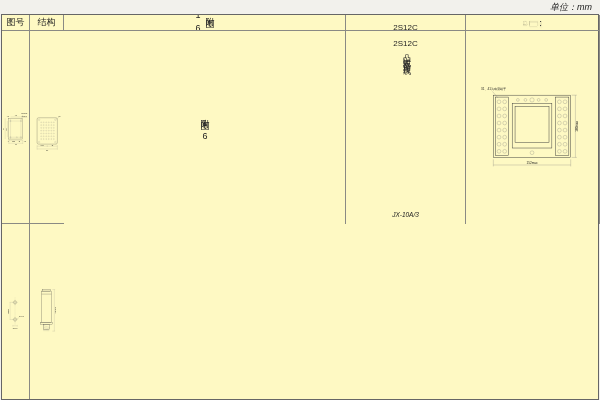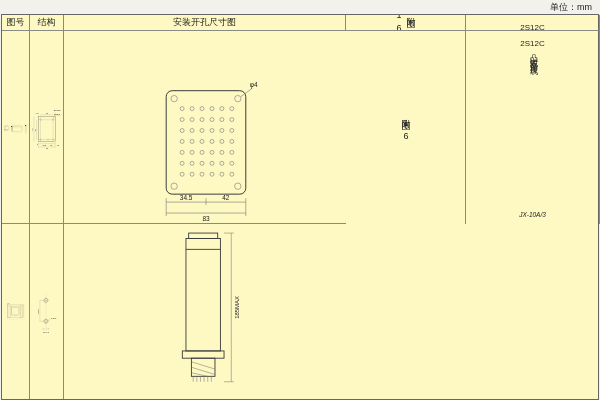--- a/index.html
+++ b/index.html
@@ -1,19 +1,19 @@
 <!DOCTYPE html>
 <html><head>
 <meta charset="utf-8">
 <style>
   * { margin:0; padding:0; box-sizing:border-box; }
   html,body { width:600px; height:400px; }
   body { background:#f2f1ec; font-family:"Liberation Sans", sans-serif; color:#222; overflow:hidden; }
   .page { position:relative; width:600px; height:400px; }
-  .unit { position:absolute; top:1px; right:8px; font-size:9px; color:#222; }
+  .unit { position:absolute; top:1px; right:8px; font-size:9px; color:#222;font-style:italic; }
   .tbl { position:absolute; top:14px; left:1px; width:598px; height:386px;
          display:grid; grid-template-columns:28px 34px 282px 120px 134px;
          grid-template-rows:16px 193px 175px; border:1px solid #666; background:#fef9c3; }
   .cell { border-right:1px solid #8a8a84; border-bottom:1px solid #8a8a84; position:relative; overflow:hidden; }
   .cell.lc { border-right:none; } .cell.lr { border-bottom:none; }
   .hdr { display:flex; align-items:center; justify-content:center; font-size:9px; white-space:nowrap; }
   .figcell { display:flex; align-items:center; justify-content:center; }
   .vtext { writing-mode:vertical-rl; text-orientation:upright; letter-spacing:3px; font-size:9px; }
   .structcell { display:flex; flex-direction:column; align-items:center; justify-content:space-between; padding:8px 0 6px 0; }
   .model { font-size:8px; }
@@ -29,21 +29,20 @@
 </head>
 <body>
 
 <div class="page">
   <div class="unit">单位：mm</div>
 
   <div class="tbl">
 
     <div class="cell hdr">图号</div>
     <div class="cell hdr">结构</div>
-    <div class="cell hdr">安装开孔尺寸图</div>
 
     <div class="cell figcell">
       <span class="vtext">附图16</span>
     </div>
     <div class="cell structcell">
       <span class="model">2S12C</span>
       <span class="sdesc">凸出式板后接线</span>
       <span class="stype">JX-10A/3</span>
     </div>
 

